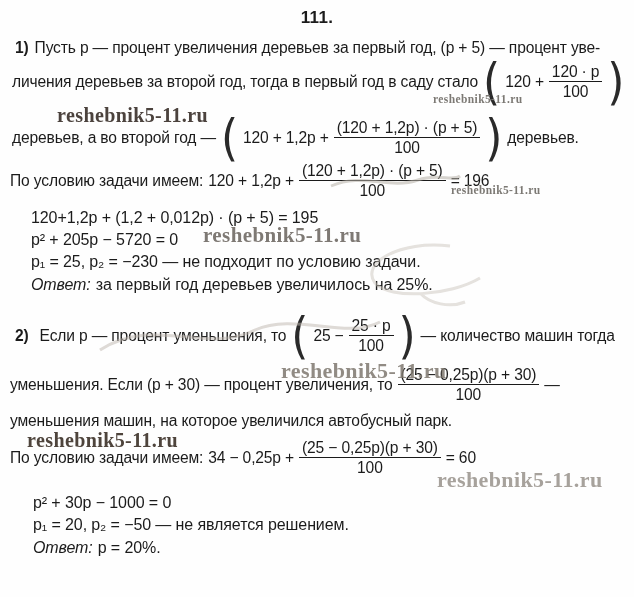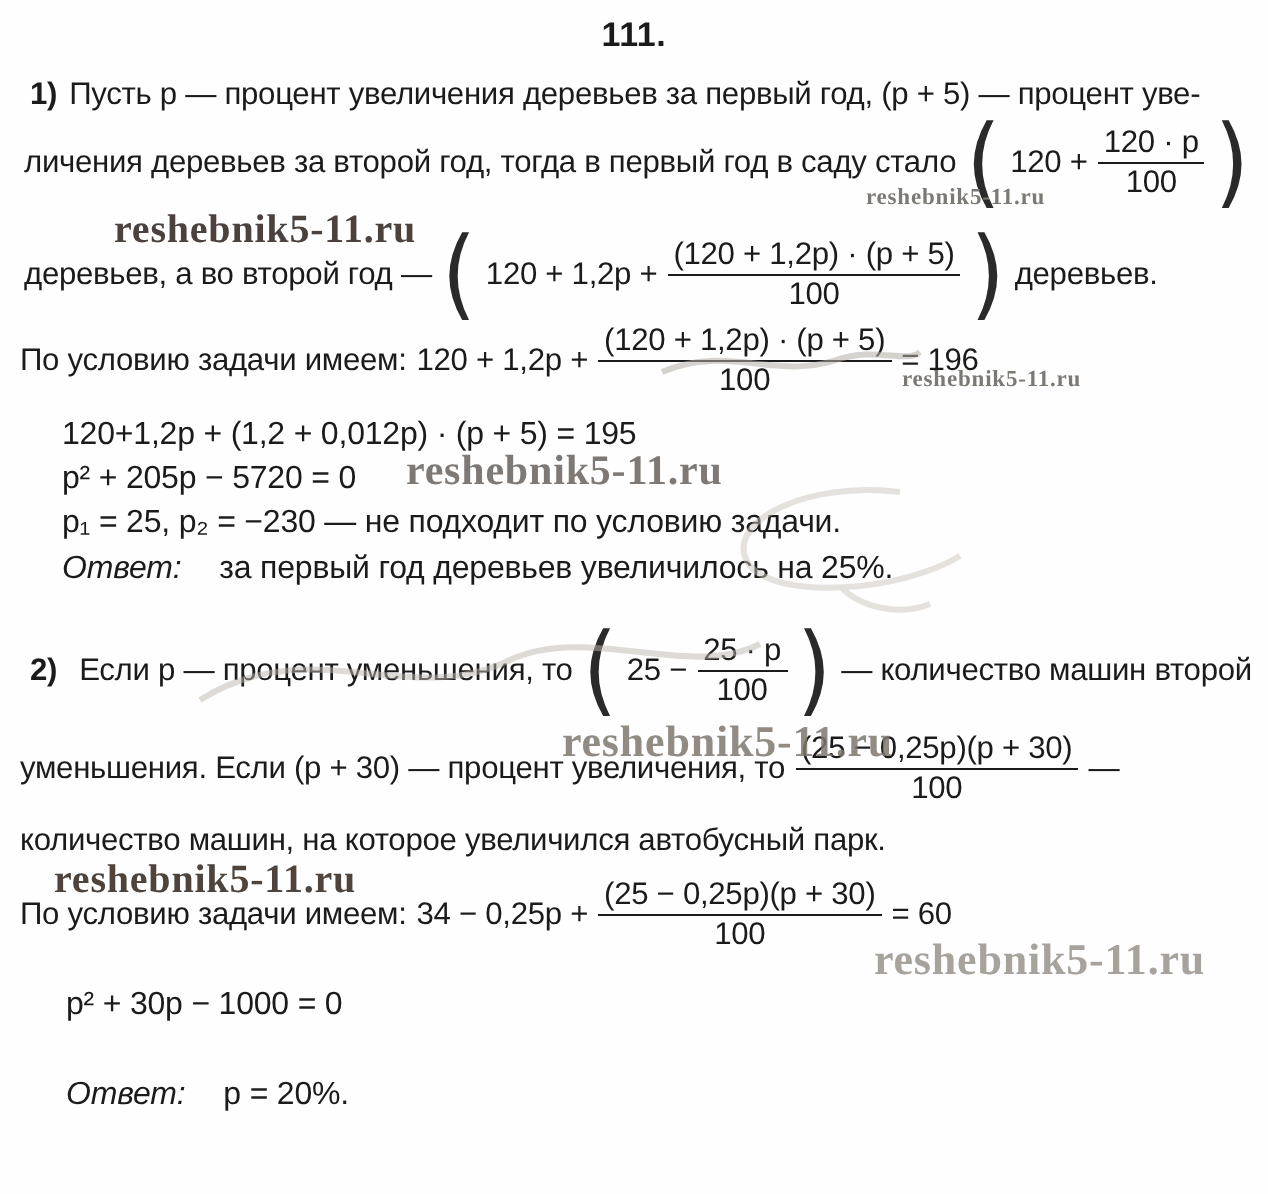--- a/index.html
+++ b/index.html
@@ -15,21 +15,21 @@
   .mathline{display:flex;align-items:center;gap:5px;}
   .lbl{font-weight:bold;margin-right:6px;}
   .frac{display:inline-flex;flex-direction:column;line-height:1.18;text-align:center;}
   .frac .num{padding:0 3px;}
   .frac .den{border-top:1.4px solid #1b1b1b;padding:1px 6px 0 6px;}
   .bigparen{
     font-family:"DejaVu Sans",sans-serif;font-weight:400;font-size:44px;
     line-height:0.9;transform:scaleY(1.12);color:#2a2a2a;margin:0 0px;
   }
   .step{font-size:16px;letter-spacing:-0.1px;}
-  .ans-label{font-style:italic;margin-right:19px;}
+  .ans-label{font-style:italic;margin-right:5px;}
   .wm{
     position:absolute;font-family:"Liberation Serif",serif;font-weight:bold;
     letter-spacing:.4px;white-space:nowrap;z-index:3;
   }
   .wm-a{top:104px;left:57px;font-size:20px;color:#4b423d;}
   .wm-b{top:93px;left:433px;font-size:11.5px;color:#7c7974;}
   .wm-c{top:184px;left:451px;font-size:11.5px;color:#7c7974;}
   .wm-d{top:223px;left:203px;font-size:21px;color:#6d6761;opacity:.88;}
   .wm-e{top:358px;left:281px;font-size:22px;color:#7e786f;opacity:.85;}
   .wm-f{top:429px;left:27px;font-size:20px;color:#4e443c;}
@@ -108,42 +108,43 @@
   <div class="line mathline" style="top:309px;left:15px;height:54px">
     <span class="lbl">2)</span>
     <span>Если p — процент уменьшения, то</span>
     <span class="bigparen">(</span>
     <span>25 −</span>
     <span class="frac">
       <span class="num">25 · p</span>
       <span class="den">100</span>
     </span>
     <span class="bigparen">)</span>
-    <span>— количество машин второй</span>
+    <span>— количество машин тогда</span>
   </div>
 
   <div class="line mathline" style="top:360px;left:10px;height:50px">
     <span>уменьшения. Если (p + 30) — процент увеличения, то</span>
     <span class="frac">
       <span class="num">(25 − 0,25p)(p + 30)</span>
       <span class="den">100</span>
     </span>
     <span>—</span>
   </div>
 
-  <div class="line" style="top:412px;left:10px">количество машин, на которое увеличился автобусный парк.</div>
+  <div class="line" style="top:412px;left:10px">уменьшения машин, на которое увеличился автобусный парк.</div>
 
   <div class="line mathline" style="top:432px;left:10px;height:52px">
     <span>По условию задачи имеем:</span>
     <span>34 − 0,25p +</span>
     <span class="frac">
       <span class="num">(25 − 0,25p)(p + 30)</span>
       <span class="den">100</span>
     </span>
     <span>= 60</span>
   </div>
 
   <div class="line step" style="top:493px;left:33px">p² + 30p − 1000 = 0</div>
+  <div class="line step" style="top:515px;left:33px">p₁ = 20, p₂ = −50 — не является решением.</div>
   <div class="line step" style="top:538px;left:33px">
     <span class="ans-label">Ответ:</span><span>p = 20%.</span>
   </div>
 
 </div>
 
 </body></html>

